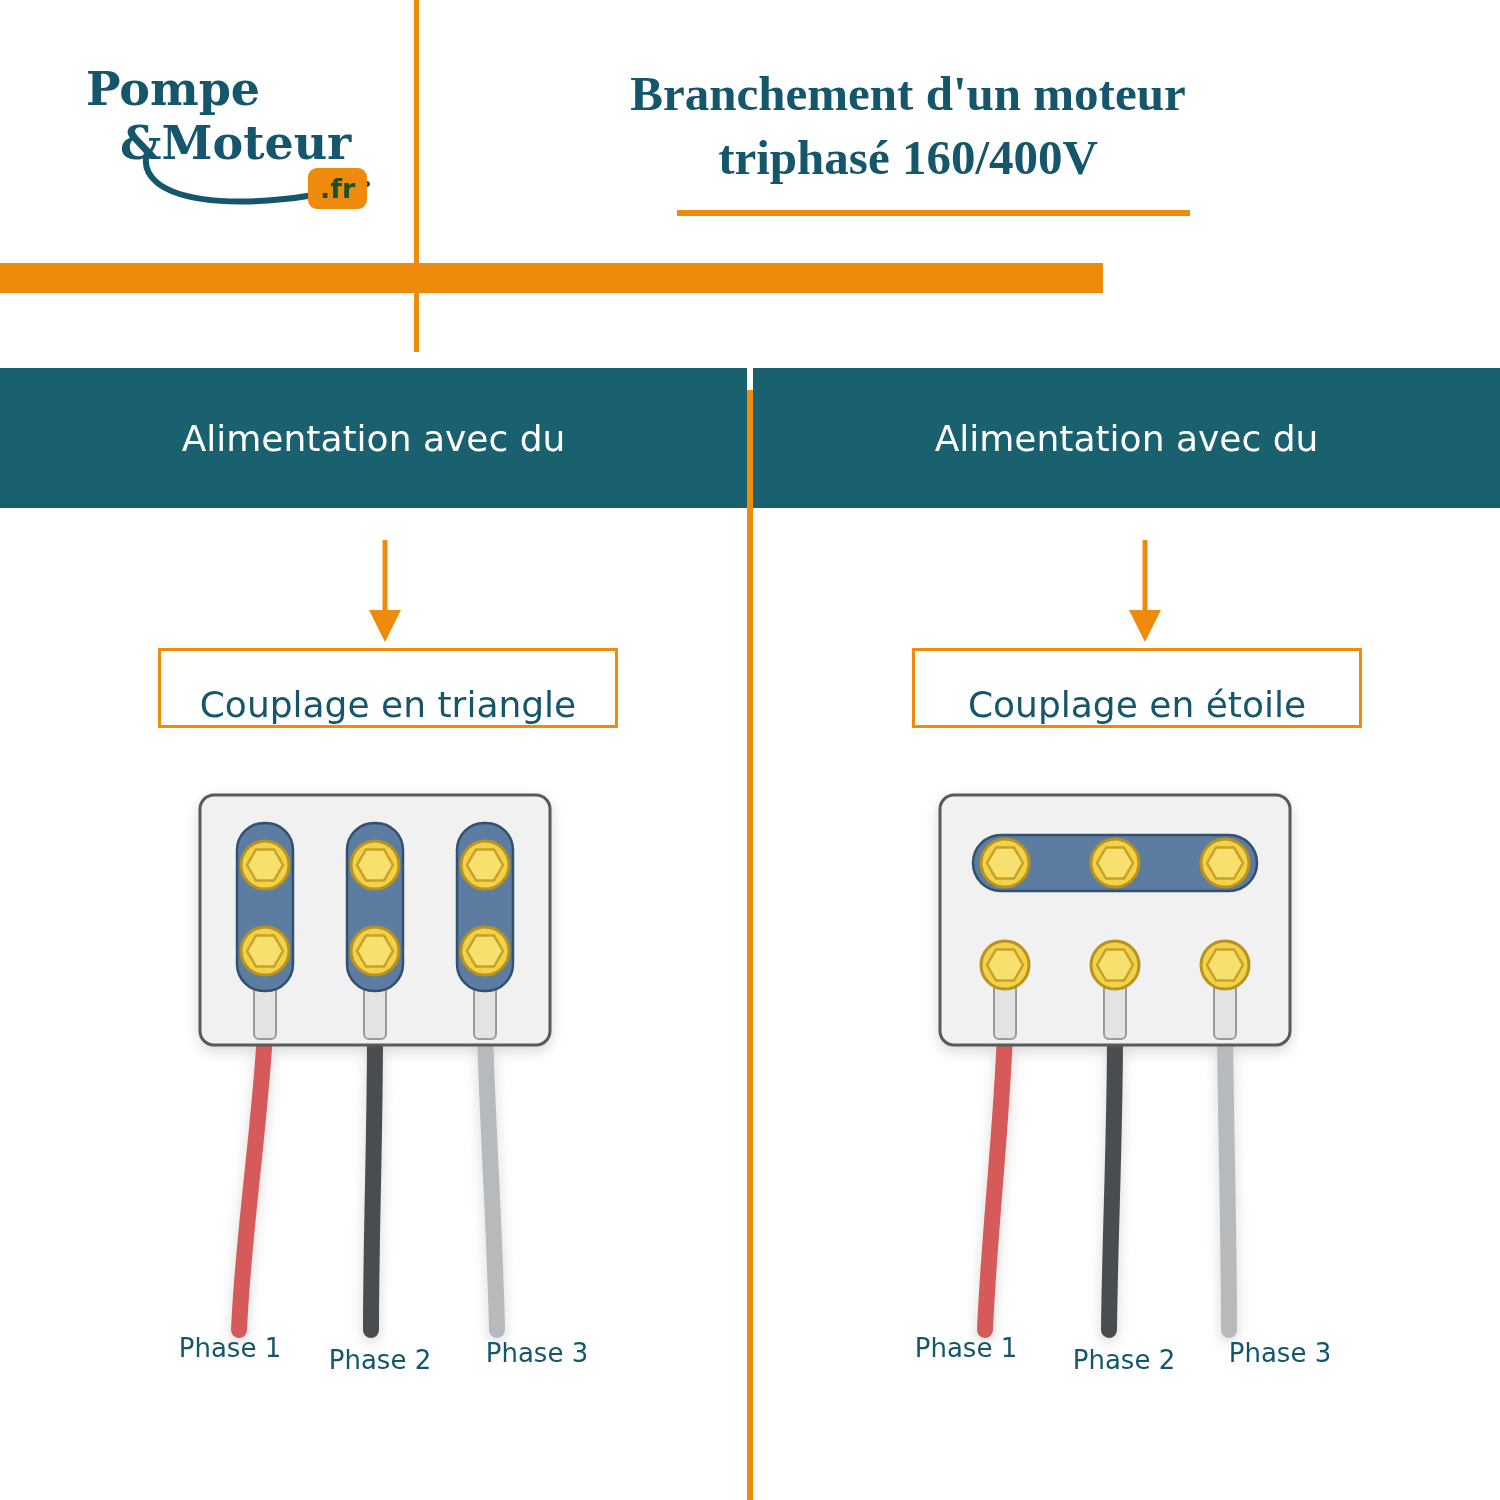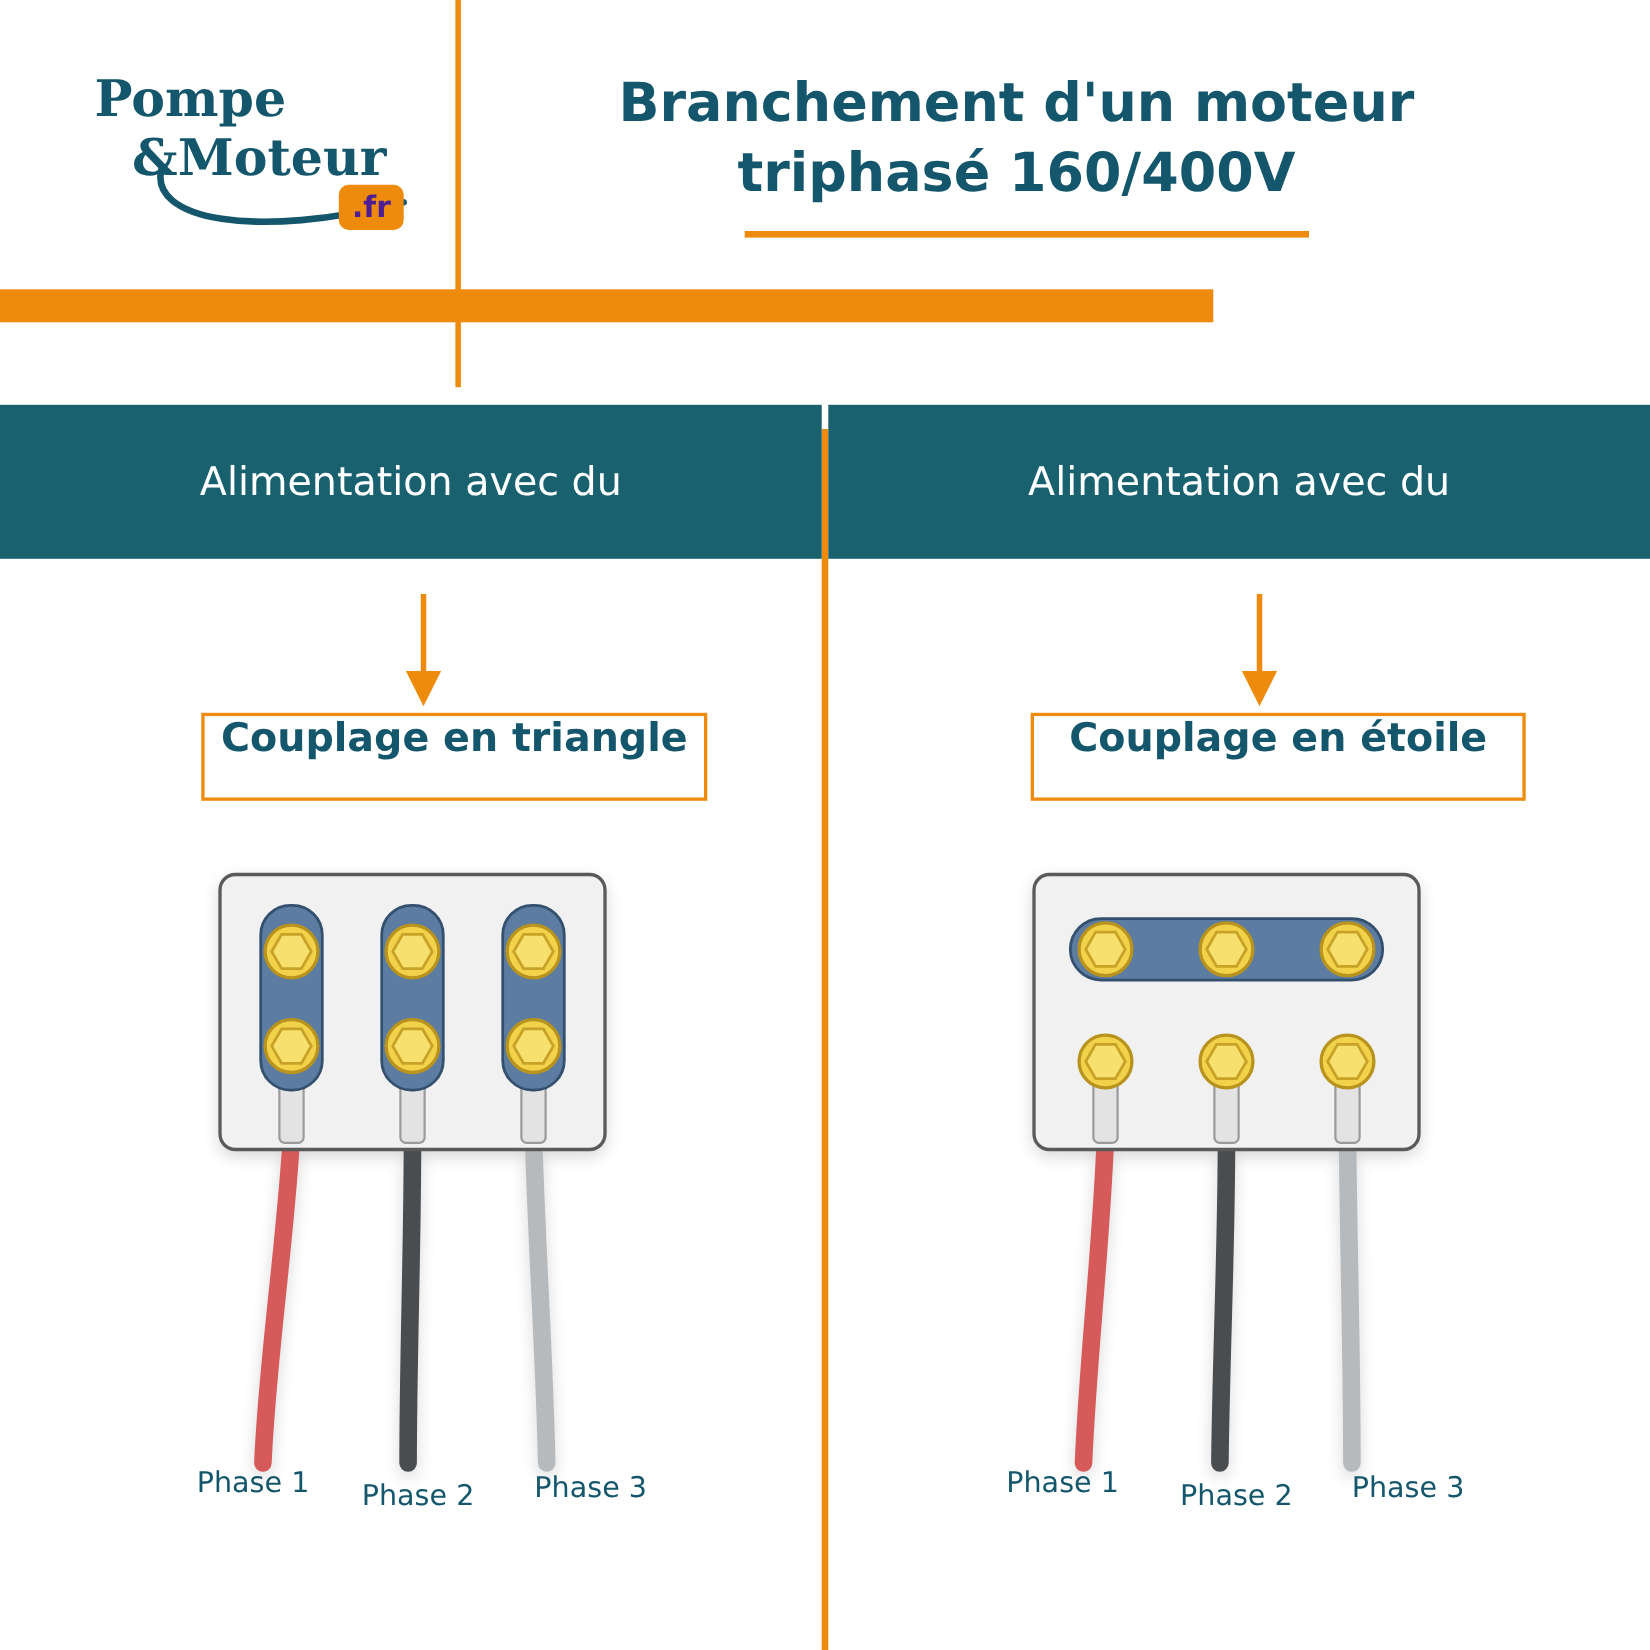--- a/index.html
+++ b/index.html
@@ -7,44 +7,44 @@
     position:relative;width:1500px;height:1500px;background:#ffffff;
     font-family:"DejaVu Sans","Liberation Sans",sans-serif;overflow:hidden;
   }
   .abs{position:absolute;}
 
   
   .logo{left:80px;top:62px;width:340px;height:170px;color:#14566b;
         font-family:"DejaVu Serif","Liberation Serif",serif;font-weight:700;}
   .logo-line1{left:6px;top:0;font-size:46px;}
   .logo-line2{left:40px;top:54px;font-size:46px;text-align:right;}
-  .logo-fr{left:228px;top:106px;background:#ef8b0c;color:#4c1d95;border-radius:9px;
+  .logo-fr{left:228px;top:106px;background:#ef8b0c;color:#14532d;border-radius:9px;
            font-size:27px;padding:5px 12px;font-family:"DejaVu Sans",sans-serif;}
-  .title{left:524px;top:62px;width:800px;text-align:center;color:#14566b;
-         font-size:49px;font-weight:700;line-height:1.3;}
+  .title{left:508px;top:62px;width:800px;text-align:center;color:#14566b;
+         font-size:49px;font-weight:700;line-height:1.3;font-family:Liberation Serif, serif;}
   .title-underline{left:677px;top:210px;width:513px;height:6px;background:#ef8b0c;}
   .orange-bar{left:0;top:263px;width:1103px;height:30px;background:#ef8b0c;}
   .v-line-top{left:414px;top:0;width:5px;height:352px;background:#ef8b0c;}
   .v-line-center{left:747px;top:390px;width:6px;height:1110px;background:#ef8b0c;}
 
   
   .col-header{top:368px;height:140px;background:#19616f;color:#ffffff;
               display:flex;flex-direction:column;justify-content:center;align-items:center;
               gap:8px;font-size:36px;}
   .col-header .l2{font-weight:700;}
   .col-header-left{left:0;width:747px;}
   .col-header-right{left:753px;width:747px;}
 
   
   .down-arrow{width:36px;height:105px;}
 
   
   .coupling-box{top:648px;height:74px;border:3px solid #ef8b0c;background:#ffffff;
-                display:flex;align-items:flex-start;justify-content:center;
-                color:#14566b;font-size:36px;font-weight:700;margin-left:25px;}
+                display:flex;align-items:flex-end;justify-content:center;
+                color:#14566b;font-size:36px;font-weight:400;}
   .coupling-left{left:158px;width:454px;}
   .coupling-right{left:912px;width:444px;}
 
   
   .terminal-svg{filter:drop-shadow(0 5px 7px rgba(0,0,0,0.15));}
   .phase-label{color:#14566b;font-size:26px;transform:translateX(-50%);white-space:nowrap;}
 </style>
 </head>
 <body>
 

